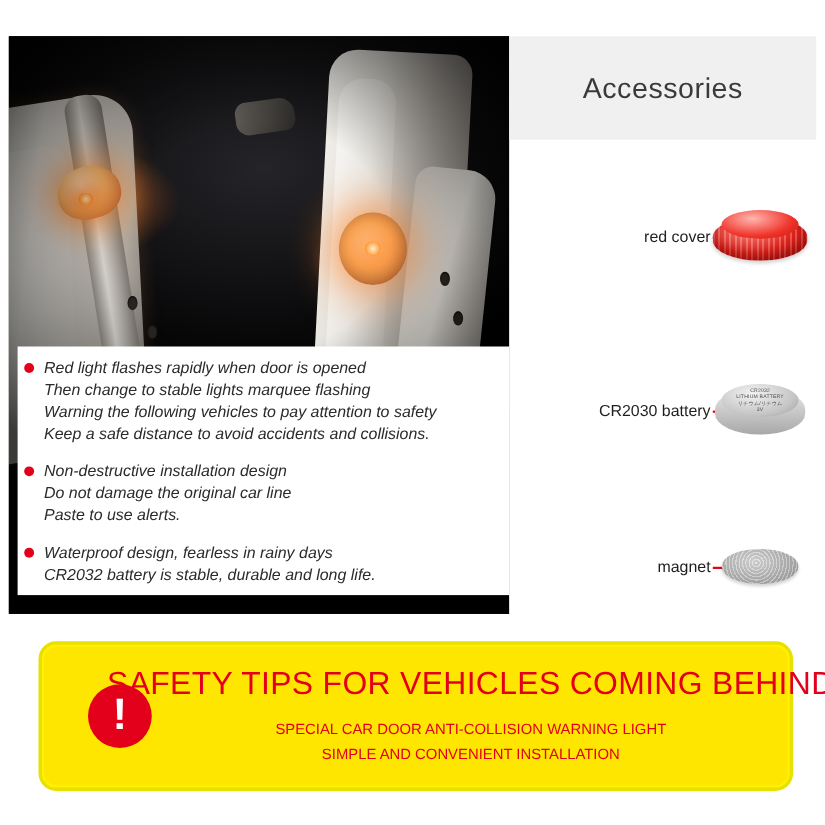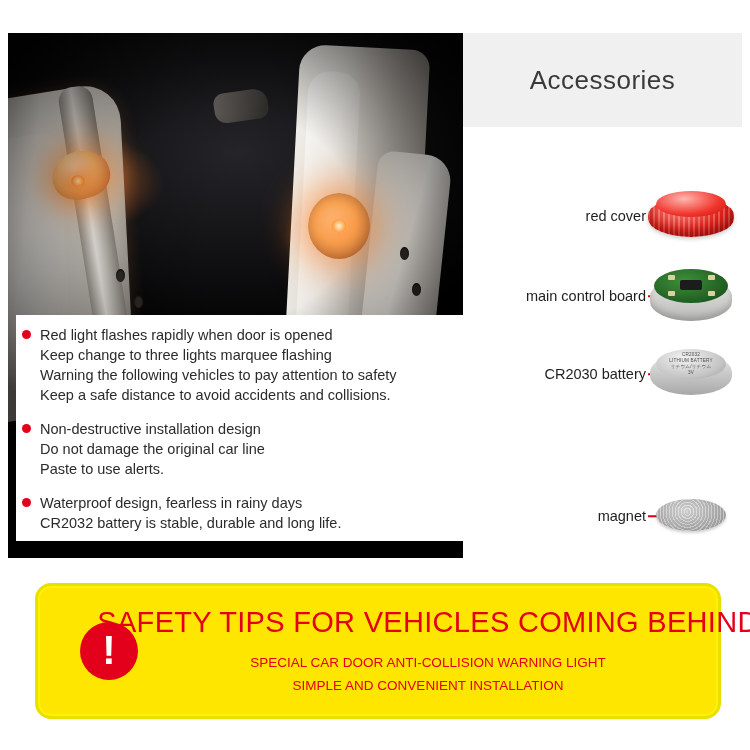--- a/index.html
+++ b/index.html
@@ -182,20 +182,21 @@
     left: 8px;
     top: 282px;
     width: 447px;
     background: #ffffff;
     padding: 10px 0 8px 0;
   }
   .feature-group {
     position: relative;
     margin: 0 0 14px 0;
     padding-left: 24px;
+    font-style: italic;
   }
   .feature-group:last-child { margin-bottom: 0; }
   .bullet-dot {
     position: absolute;
     left: 6px;
     top: 5px;
     width: 9px;
     height: 9px;
     border-radius: 50%;
     background: #e3001b;
@@ -458,21 +459,21 @@
       <div class="lamp-right"></div>
       <div class="lamp-right-core"></div>
       <div class="photo-vignette"></div>
     </div>
 
     <div class="feature-text">
 
       <div class="feature-group">
         <div class="bullet-dot"></div>
         <div class="feature-line">Red light flashes rapidly when door is opened</div>
-        <div class="feature-line">Keep change to three lights marquee flashing</div>
+        <div class="feature-line">Then change to stable lights marquee flashing</div>
         <div class="feature-line">Warning the following vehicles to pay attention to safety</div>
         <div class="feature-line">Keep a safe distance to avoid accidents and collisions.</div>
       </div>
 
       <div class="feature-group">
         <div class="bullet-dot"></div>
         <div class="feature-line">Non-destructive installation design</div>
         <div class="feature-line">Do not damage the original car line</div>
         <div class="feature-line">Paste to use alerts.</div>
       </div>
@@ -493,34 +494,20 @@
 
       <div class="acc-row" style="top:152px;">
         <div class="acc-label">red cover</div>
         <div class="acc-leader"></div>
         <div class="acc-part part-redcover">
           <div class="rc-body"></div>
           <div class="rc-top"></div>
         </div>
       </div>
 
-      <div class="acc-row" style="top:232px;">
-        <div class="acc-label">main control board</div>
-        <div class="acc-leader"></div>
-        <div class="acc-part part-board">
-          <div class="pb-ring"></div>
-          <div class="pb-pcb">
-            <div class="chip"></div>
-            <div class="pad" style="left:14px; top:6px;"></div>
-            <div class="pad" style="left:14px; top:22px;"></div>
-            <div class="pad" style="left:54px; top:6px;"></div>
-            <div class="pad" style="left:54px; top:22px;"></div>
-          </div>
-        </div>
-      </div>
 
       <div class="acc-row" style="top:310px;">
         <div class="acc-label">CR2030 battery</div>
         <div class="acc-leader"></div>
         <div class="acc-part part-battery">
           <div class="bt-body"></div>
           <div class="bt-top">
             <div class="bt-text">CR2032</div>
             <div class="bt-text">LITHIUM BATTERY</div>
             <div class="bt-text">リチウム/リチウム</div>

